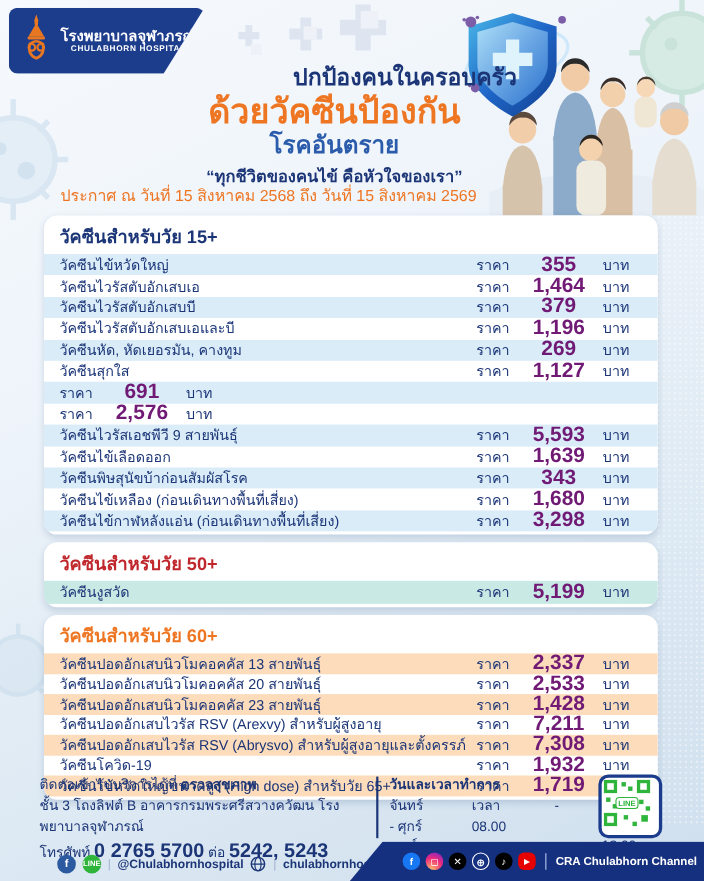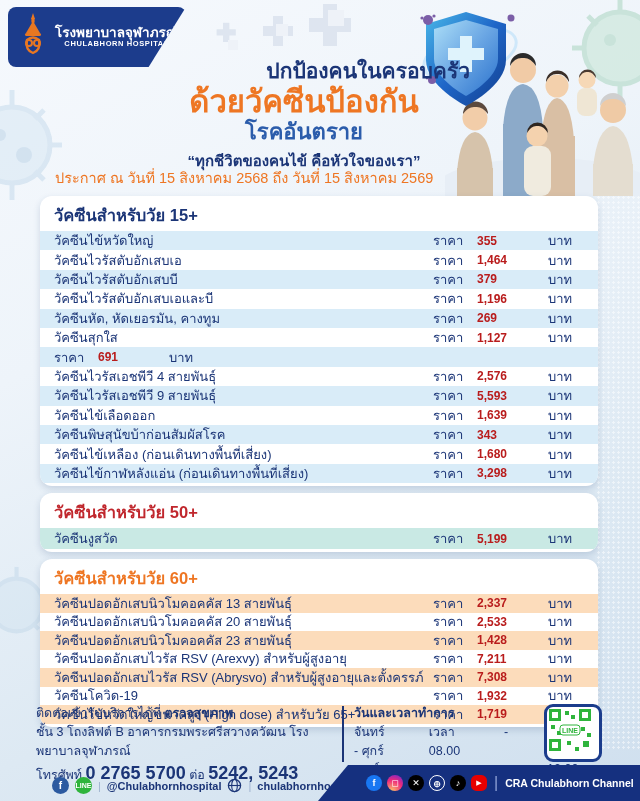--- a/index.html
+++ b/index.html
@@ -39,21 +39,21 @@
     overflow:hidden;margin-bottom:7px;padding-bottom:3px;}
   .sec-title{margin:0;padding:6px 14px 3px;font-size:16.5px;font-weight:bold;}
   .t-navy{color:#1b3577;}
   .t-red{color:#c0272d;}
   .t-orange{color:#ee7623;}
   .row{display:flex;align-items:center;height:19.4px;padding:0 14px;font-size:13px;color:#1b3577;}
   .card-60 .row{height:18.5px;}
   .card-50 .row{height:21px;}
   .vn{flex:1;white-space:nowrap;overflow:hidden;}
   .pl{width:44px;text-align:left;}
-  .pv{width:62px;text-align:left;color:#b91c1c;font-weight:bold;font-size:12px;}
+  .pv{width:62px;text-align:center;color:#701a75;font-weight:bold;font-size:19px;}
   .cu{width:36px;text-align:left;padding-left:9px;}
   .zebra-blue .row:nth-child(odd){background:#d9ecf8;}
   .zebra-mint .row{background:#c9e9e4;}
   .zebra-peach .row:nth-child(odd){background:#fcdcbb;}
 
   
   .footer-info{position:absolute;left:36px;top:704px;width:568px;height:62px;display:flex;color:#1b3577;}
   .contact-block{width:300px;font-size:12.5px;line-height:1.5;}
   .contact-block b{font-weight:bold;}
   .phone-line b{font-size:18px;}
@@ -271,21 +271,20 @@
           <span class="cu">บาท</span>
         </div>
 
         <div class="row">
           <span class="pl">ราคา</span>
           <span class="pv">691</span>
           <span class="cu">บาท</span>
         </div>
 
         <div class="row">
-          <span class="vn">วัคซีนไวรัสเอชพีวี 4 สายพันธุ์</span>
           <span class="pl">ราคา</span>
           <span class="pv">2,576</span>
           <span class="cu">บาท</span>
         </div>
 
         <div class="row">
           <span class="vn">วัคซีนไวรัสเอชพีวี 9 สายพันธุ์</span>
           <span class="pl">ราคา</span>
           <span class="pv">5,593</span>
           <span class="cu">บาท</span>

